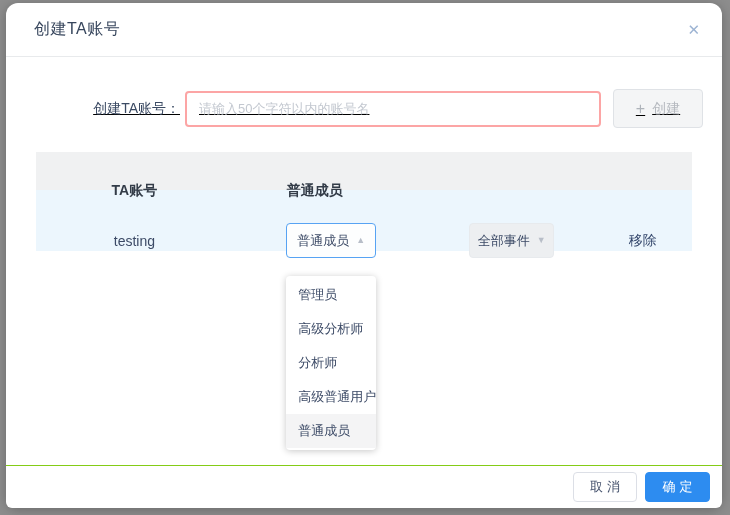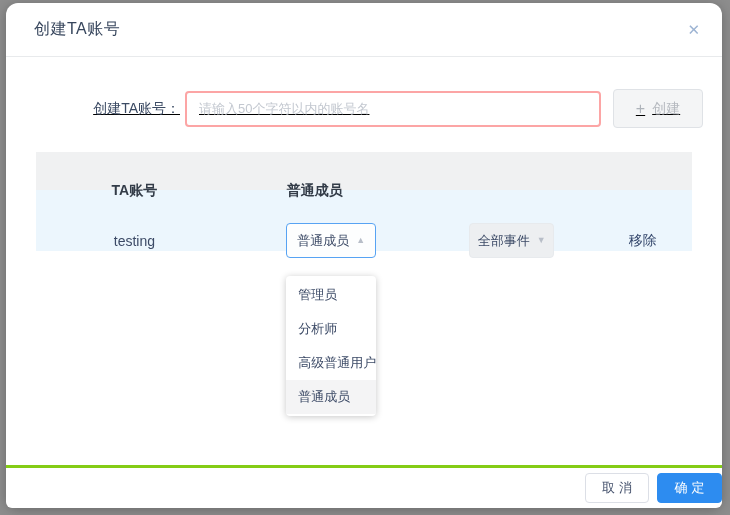--- a/index.html
+++ b/index.html
@@ -168,25 +168,25 @@
     cursor: pointer;
     white-space: nowrap;
     text-align: left;
   }
   .dd-item.selected { background: #f4f4f5; }
   
   .modal-footer {
     position: absolute;
     left: 0; right: 0; bottom: 0;
     height: 43px;
-    border-top: 3px solid #84cc16;
+    border-top: 1px solid #84cc16;
     display: flex;
     align-items: center;
     justify-content: flex-end;
-    padding-right: 0;
+    padding-right: 12px;
     gap: 8px;
     background: #ffffff;
     border-radius: 0 0 6px 6px;
   }
   .btn {
     height: 30px;
     border-radius: 4px;
     font-size: 13px;
     letter-spacing: 4px;
     padding: 0 10px 0 14px;
@@ -239,20 +239,21 @@
       <div class="cell col-account">testing</div>
 
       <div class="cell col-role">
         <div class="select-box role-select">
           <span>普通成员</span>
           <span class="select-arrow">▲</span>
         </div>
 
         <div class="dropdown-panel">
           <div class="dd-item">管理员</div>
+          <div class="dd-item">高级分析师</div>
           <div class="dd-item">分析师</div>
           <div class="dd-item">高级普通用户</div>
           <div class="dd-item selected">普通成员</div>
         </div>
       </div>
 
       <div class="cell col-perm">
         <div class="select-box perm-select">
           <span>全部事件</span>
           <span class="select-arrow">▼</span>

